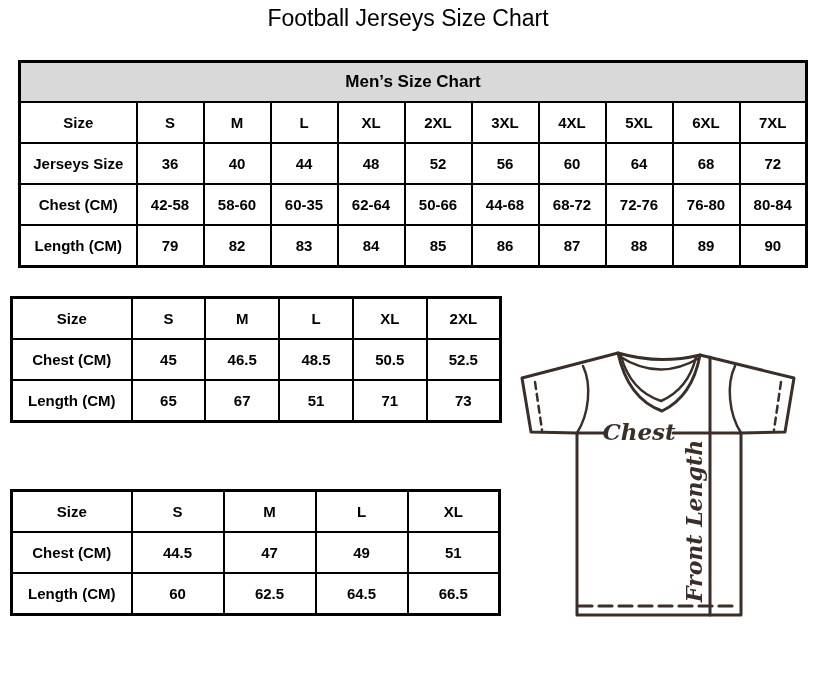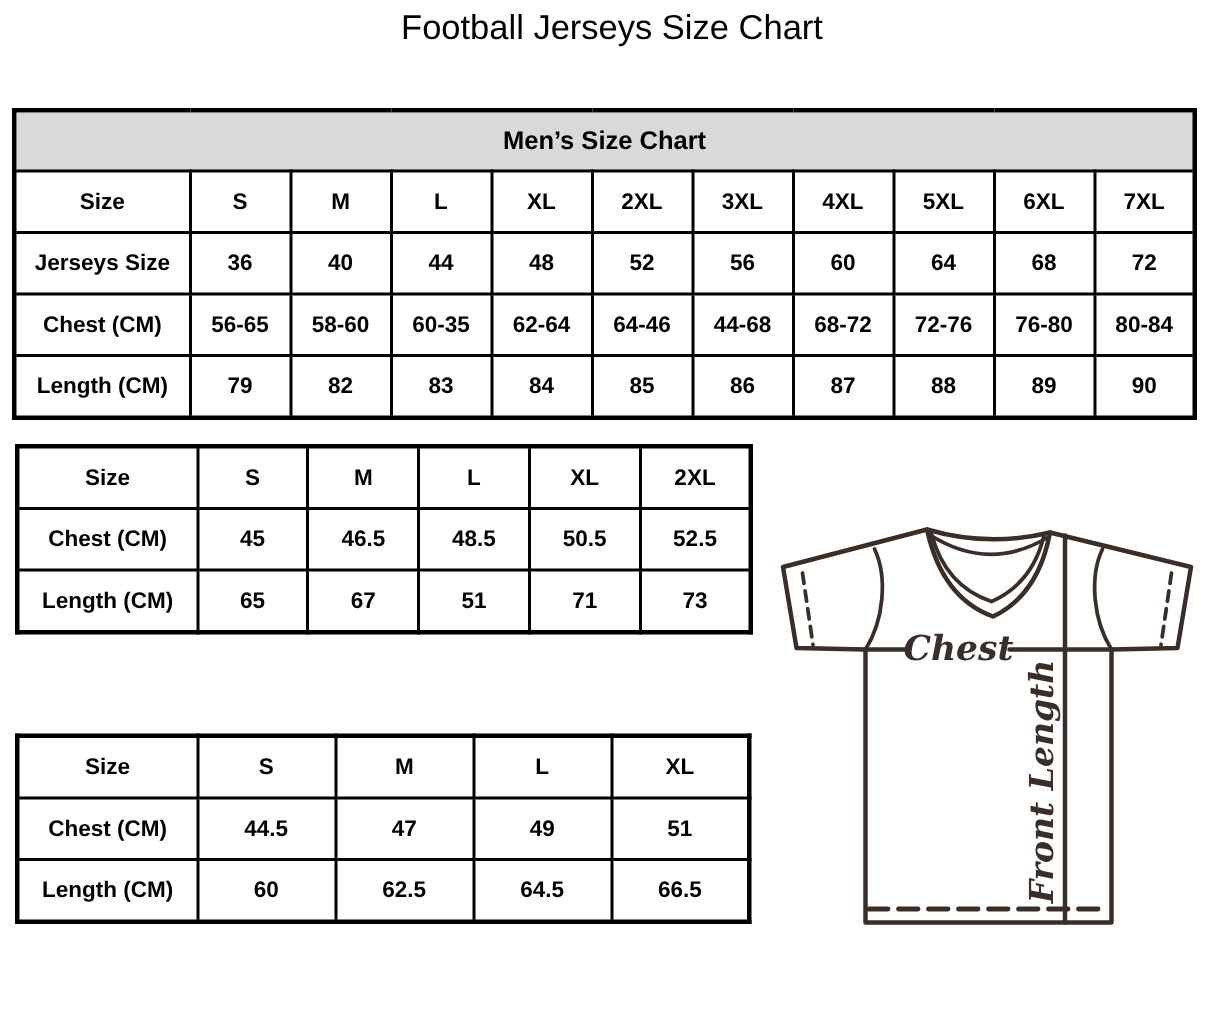--- a/index.html
+++ b/index.html
@@ -37,21 +37,21 @@
   }
   th.chart-title {
     background: #d9d9d9;
     font-size: 17px;
     height: 38px;
   }
   table.size-chart td {
     font-size: 15px;
     height: 39px;
   }
-  #mens-table   { left: 8px; top: 60px;  width: 787px; margin-top: 12px; }
+  #mens-table   { left: 18px; top: 60px;  width: 787px; }
   #womens-table { left: 10px; top: 296px; width: 492px; }
   #youth-table  { left: 10px; top: 489px; width: 491px; }
   #jersey-diagram {
     position: absolute;
     left: 515px; top: 340px;
     width: 285px; height: 285px;
   }
   .diagram-text {
     font-family: "DejaVu Serif", serif;
     font-style: italic;
@@ -102,25 +102,25 @@
       <td>48</td>
       <td>52</td>
       <td>56</td>
       <td>60</td>
       <td>64</td>
       <td>68</td>
       <td>72</td>
     </tr>
     <tr>
       <td>Chest (CM)</td>
-      <td>56-65</td>
+      <td>42-58</td>
       <td>58-60</td>
       <td>60-35</td>
       <td>62-64</td>
-      <td>64-46</td>
+      <td>50-66</td>
       <td>44-68</td>
       <td>68-72</td>
       <td>72-76</td>
       <td>76-80</td>
       <td>80-84</td>
     </tr>
     <tr>
       <td>Length (CM)</td>
       <td>79</td>
       <td>82</td>

